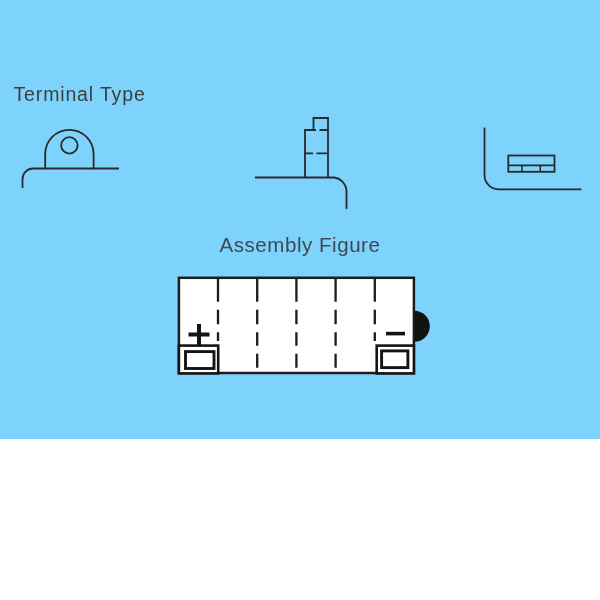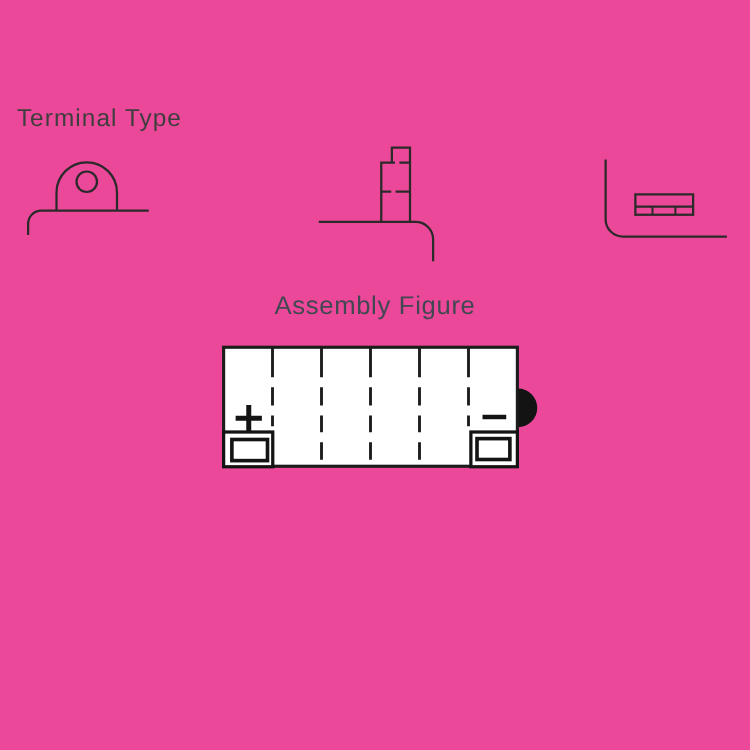--- a/index.html
+++ b/index.html
@@ -1,16 +1,16 @@
 <!DOCTYPE html>
 <html><head>
 <meta charset="utf-8">
 <style>
   html,body{margin:0;padding:0;background:#ffffff;}
-  .page{position:relative;width:600px;height:600px;background:#ec4899;overflow:hidden;
+  .page{position:relative;width:600px;height:439px;background:#7dd3fc;overflow:hidden;
         font-family:"Liberation Sans", sans-serif;}
   svg{position:absolute;left:0;top:0;filter:blur(0.45px);}
 </style>
 </head>
 <body>
 <div class="page">
 <svg width="600" height="600" viewBox="0 0 600 600">
 
   <text x="13.5" y="100.5" font-size="19.5" letter-spacing="0.85" fill="#3e3e3e" font-family="Liberation Sans, sans-serif">Terminal Type</text>
 

